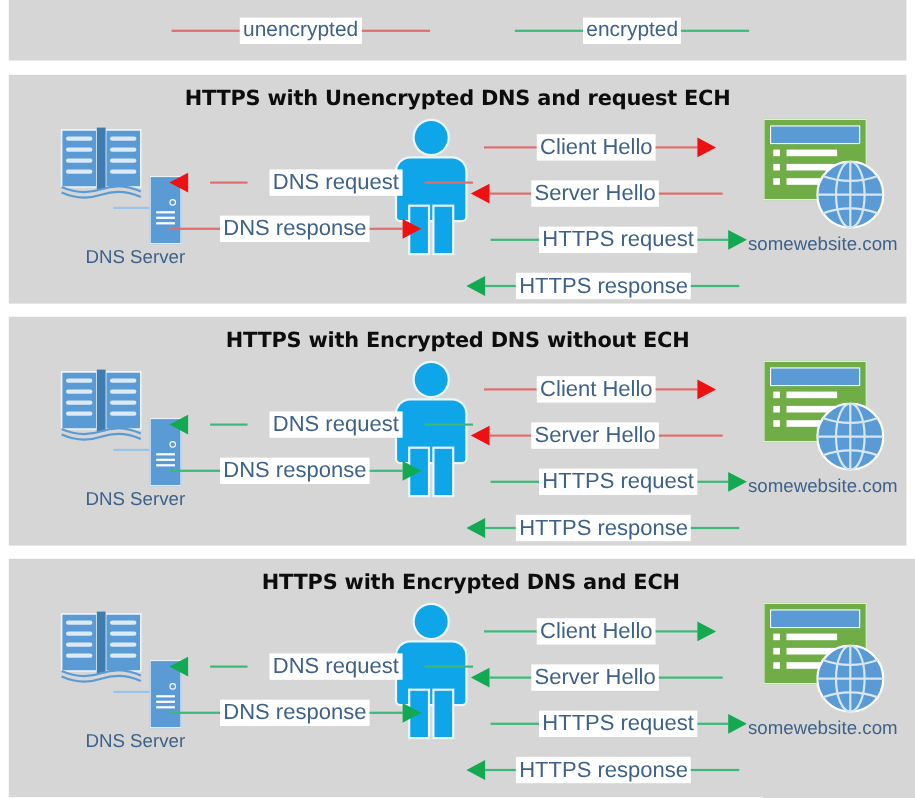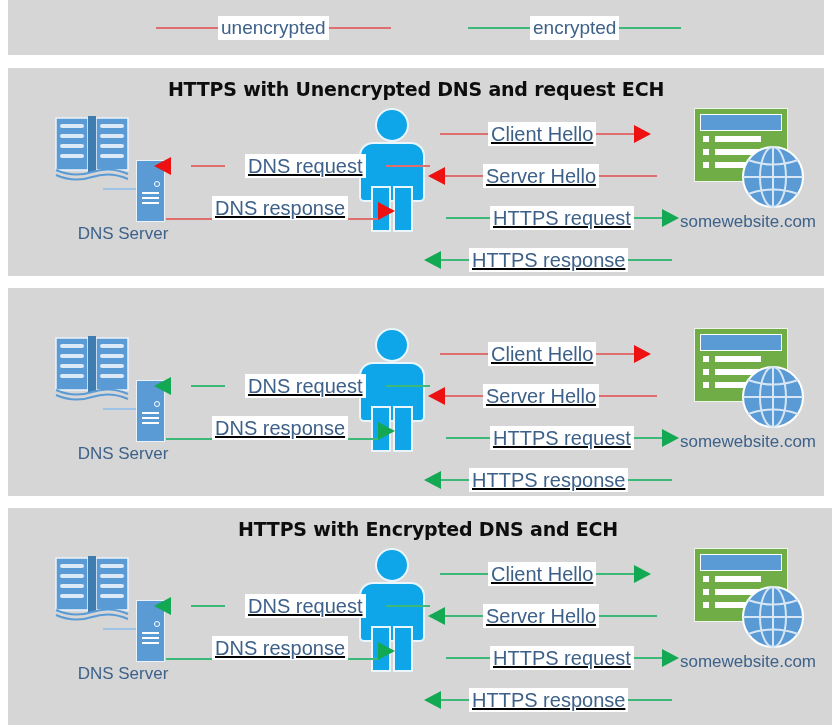--- a/index.html
+++ b/index.html
@@ -97,40 +97,40 @@
   .site-rows .l{height:6px;width:46px;background:#ffffff;}
   .globe{
     position:absolute;left:62px;top:38px;width:62px;height:62px;
   }
   .site-label{
     position:absolute;left:-18px;top:104px;width:172px;text-align:center;
     color:#3d6189;font-size:17px;white-space:nowrap;
   }
 
   
-  .flow{position:absolute;height:24px;display:flex;align-items:center;text-decoration:underline;}
+  .flow{position:absolute;height:24px;display:flex;align-items:center;}
   .flow .line{flex:0 0 auto;height:2px;}
   .flow .lbl{
     background:#ffffff;color:#3d6189;font-size:20px;line-height:24px;
     padding:0 3px;white-space:nowrap;
   }
   .head{
     width:0;height:0;flex:0 0 auto;
     border-top:9px solid transparent;border-bottom:9px solid transparent;
   }
   .head-r{border-left:17px solid #ee1111;}
   .head-l{border-right:17px solid #ee1111;}
   .head-r.g{border-left-color:#13a852;}
   .head-l.g{border-right-color:#13a852;}
   .line.red{background:#df6e6e;}
   .line.green{background:#3cb878;}
 
   
   .flow-dns-req{left:146px;top:86px;gap:20px;}
-  .flow-dns-res{left:158px;top:128px;align-items:flex-end;}
+  .flow-dns-res{left:146px;top:128px;}
   
   .flow-ch{left:432px;top:54px;}
   .flow-sh{left:420px;top:96px;}
   .flow-hreq{left:438px;top:138px;justify-content:center;}
   .flow-hres{left:416px;top:180px;}
 </style>
 </head>
 <body>
 
 <div class="page">
@@ -262,20 +262,21 @@
         <span class="head head-r g"></span>
       </div>
       <div class="flow flow-hres">
         <span class="head head-l g"></span>
         <span class="line green" style="width:28px"></span>
         <span class="lbl">HTTPS response</span>
         <span class="line green" style="width:44px"></span>
       </div>
     </div>
   <div class="panel" id="panel-1">
+  <div class="panel-title">HTTPS with Encrypted DNS without ECH</div>
 
   <div class="dns-group">
     <span class="book"><svg viewBox="0 0 80 70" width="80" height="70">
     <g stroke="#eaf2fa" stroke-width="1.5">
       <path d="M4 6 h32 v52 h-32 z" fill="#5b9bd5"></path>
       <path d="M44 6 h32 v52 h-32 z" fill="#5b9bd5"></path>
     </g>
     <rect x="36" y="4" width="8" height="56" fill="#3f7cb0"></rect>
     <g fill="#dce9f6">
       <rect x="8" y="12" width="24" height="4" rx="2"></rect>

